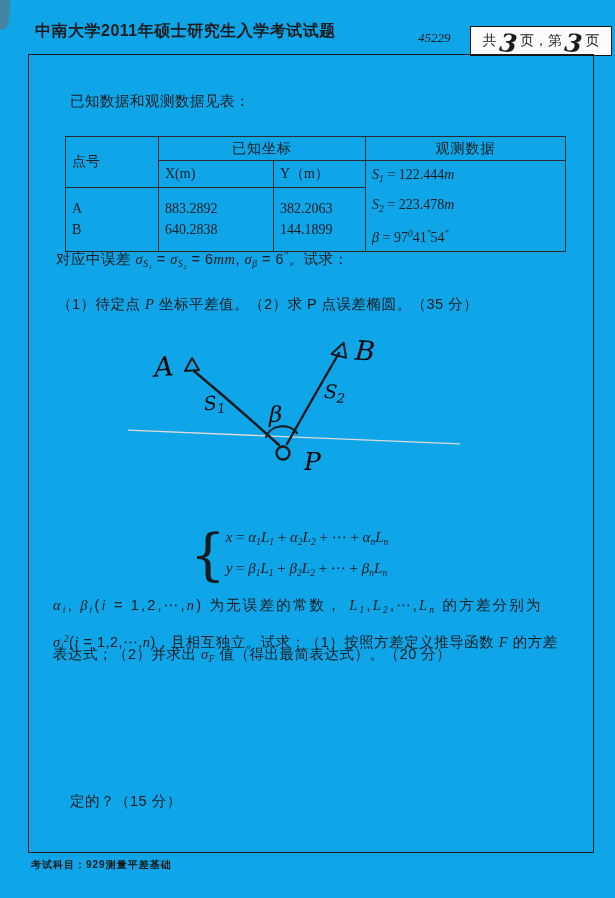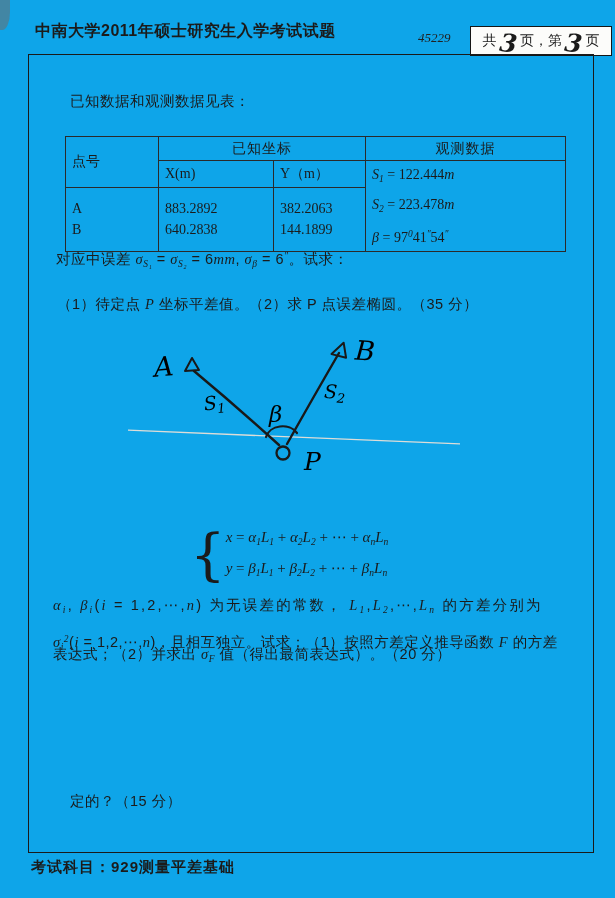--- a/index.html
+++ b/index.html
@@ -20,21 +20,21 @@
   .contentbox{border:1.7px solid #1a1a1a;}
   table.datatable{border-collapse:collapse;table-layout:fixed;}
   table.datatable td{border:1.2px solid #2a2a2a;padding:1px 6px;font-size:14px;vertical-align:middle;}
   td.hdr{text-align:center;letter-spacing:1px;}
   td.num{font-family:"Liberation Serif","DejaVu Serif",serif;font-size:15px;line-height:21px;}
   td.obs{font-family:"Liberation Serif","DejaVu Serif",serif;font-size:15px;line-height:25px;}
   .obsline{display:block;}
   .eqbrace{font-family:"DejaVu Serif",serif;font-size:56px;font-weight:200;line-height:54px;color:#1b1b1b;}
   .eqlines{font-family:"Liberation Serif","DejaVu Serif",serif;font-size:15px;line-height:26px;}
   .spread{letter-spacing:2.2px;}
-  .footer{font-weight:bold;font-size:15px;letter-spacing:1px;}
+  .footer{font-weight:bold;font-size:10px;letter-spacing:1px;}
   .smudge{position:absolute;left:-3px;top:0;width:13px;height:30px;background:#6d6d6b;
           border-radius:0 0 60% 0;opacity:.55;}
   svg text{font-family:"DejaVu Serif","Liberation Serif",serif;}
 </style>
 </head>
 <body>
 
 <div id="page">
   <div class="smudge"></div>
 

